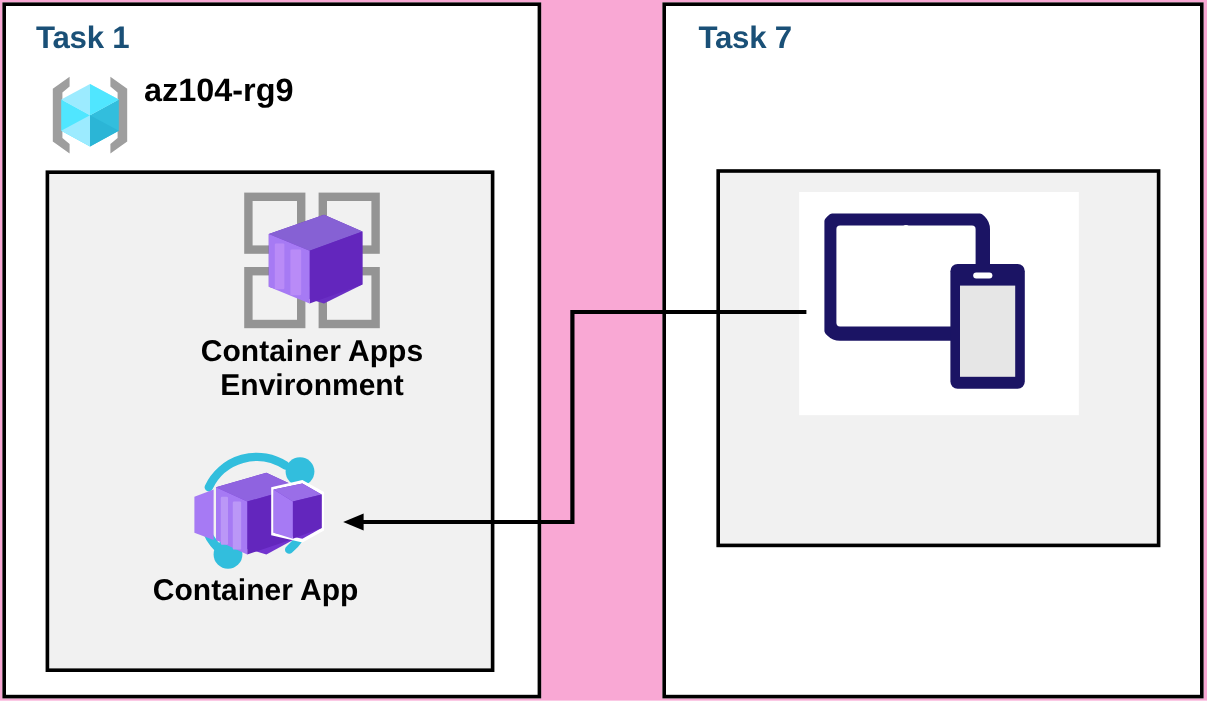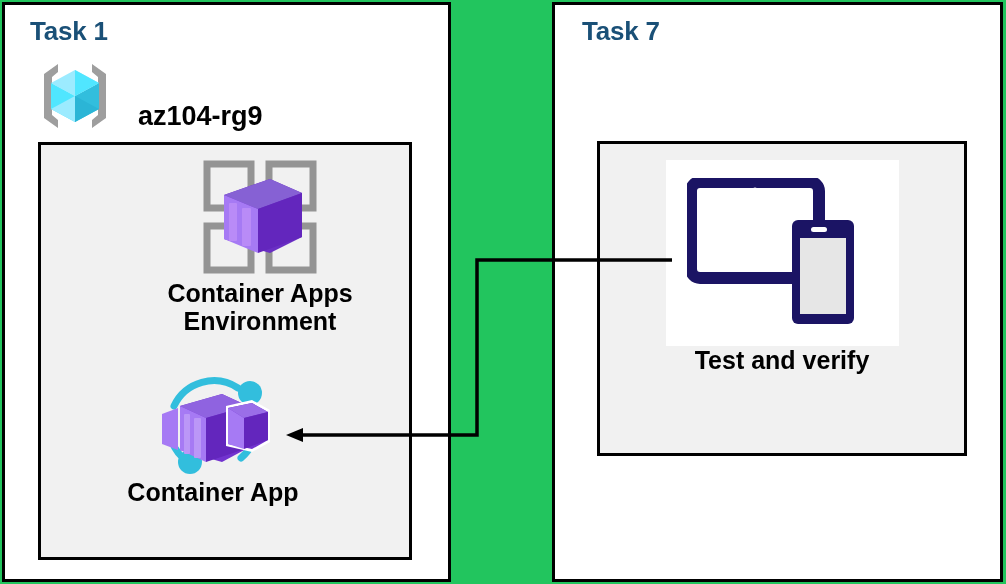--- a/index.html
+++ b/index.html
@@ -7,21 +7,21 @@
     padding: 0;
     background: #ffffff;
   }
   body {
     font-family: "Liberation Sans", sans-serif;
   }
   #canvas {
     position: relative;
     width: 1006px;
     height: 584px;
-    background: #22c55e;
+    background: #f9a8d4;
     overflow: hidden;
   }
 
   
   .task-panel {
     position: absolute;
     box-sizing: border-box;
     background: #ffffff;
     border: 3px solid #000000;
   }
@@ -38,22 +38,22 @@
   }
   #task1-title { left: 30px;  top: 16px; }
   #task2-title { left: 582px; top: 16px; }
 
   
   #rg-row {
     position: absolute;
     left: 36px;
     top: 60px;
     display: flex;
-    align-items: flex-end;
-    gap: 24px;
+    align-items: flex-start;
+    gap: 6px;
   }
   #rg-label {
     font-size: 27px;
     font-weight: bold;
     color: #000000;
     white-space: nowrap;
   }
 
   
   .inner-box {
@@ -212,21 +212,20 @@
           <rect x="4" y="4" width="128" height="96" rx="9" ry="9" fill="none" stroke="#1b1464" stroke-width="12"></rect>
           <circle cx="68" cy="12" r="2.6" fill="#ffffff"></circle>
           <rect x="53" y="88" width="30" height="5.5" rx="2.7" fill="#ffffff"></rect>
 
           <rect x="105" y="42" width="62" height="104" rx="6" ry="6" fill="#1b1464"></rect>
           <rect x="113" y="60" width="46" height="76" fill="#e6e6e6"></rect>
           <rect x="124" y="49" width="16" height="5" rx="2.5" fill="#ffffff"></rect>
         </svg>
       </span>
     </div>
-    <div class="node-label">Test and verify</div>
   </div>
 
   <svg id="connector-svg" aria-hidden="true">
     <path d="M672 260 L477 260 L477 435 L296 435" fill="none" stroke="#000000" stroke-width="3.5"></path>
     <path d="M286 435 L303 428 L303 442 Z" fill="#000000"></path>
   </svg>
 
 </div>
 
 </body></html>

